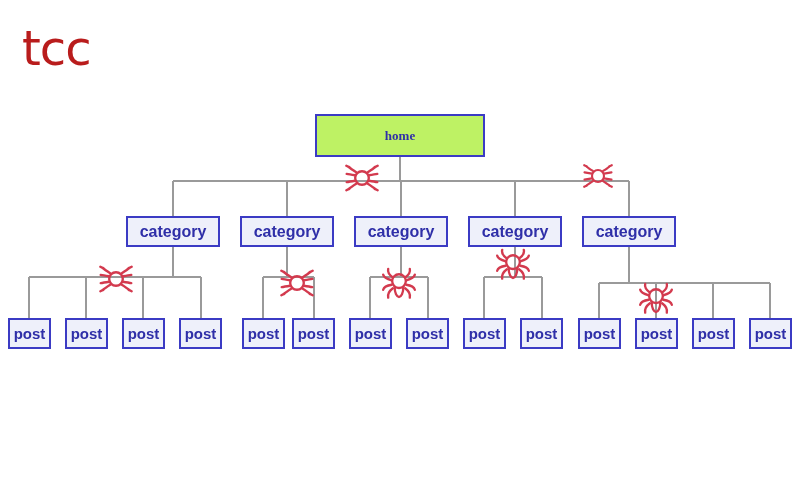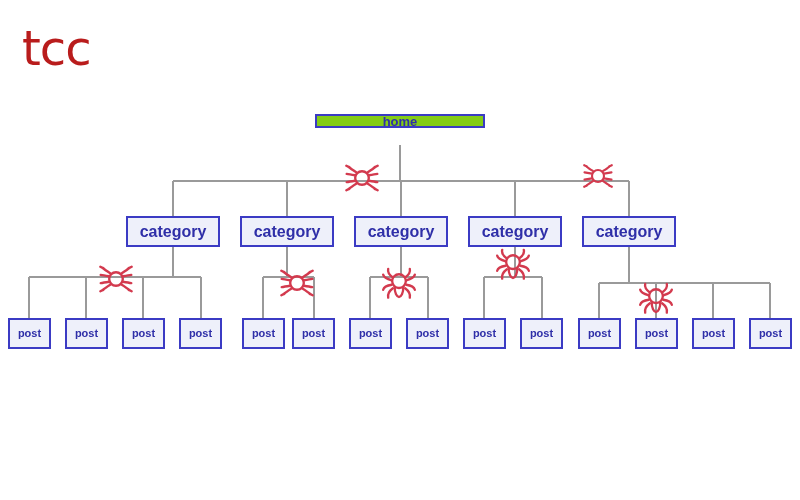--- a/index.html
+++ b/index.html
@@ -44,21 +44,21 @@
     z-index:3;
   }
   .node.home{
     font-size:13px;
     border-width:2px;
   }
   .node.category{
     font-size:16px;
   }
   .node.post{
-    font-size:11px;
+    font-size:15px;
   }
 
   
   .spider{
     position:absolute;
     z-index:5;
     pointer-events:none;
   }
   .spider svg{display:block;}
 </style>
@@ -97,21 +97,21 @@
       <path d="M542,277 L542,318" stroke="#9a9a9a" stroke-width="1.6" fill="none" shape-rendering="crispEdges"></path>
       <path d="M629,247 L629,283" stroke="#9a9a9a" stroke-width="1.6" fill="none" shape-rendering="crispEdges"></path>
       <path d="M599,283 L770,283" stroke="#9a9a9a" stroke-width="1.6" fill="none" shape-rendering="crispEdges"></path>
       <path d="M599,283 L599,318" stroke="#9a9a9a" stroke-width="1.6" fill="none" shape-rendering="crispEdges"></path>
       <path d="M656,283 L656,318" stroke="#9a9a9a" stroke-width="1.6" fill="none" shape-rendering="crispEdges"></path>
       <path d="M713,283 L713,318" stroke="#9a9a9a" stroke-width="1.6" fill="none" shape-rendering="crispEdges"></path>
       <path d="M770,283 L770,318" stroke="#9a9a9a" stroke-width="1.6" fill="none" shape-rendering="crispEdges"></path>
     </svg>
 
   <div id="nodes">
-      <div class="node home" style="left: 315px; top: 114px; width: 170px; height: 14px; background: #84cc16; border-color: rgb(59, 59, 196); color: rgb(47, 47, 168);">home</div>
+      <div class="node home" style="left: 315px; top: 114px; width: 170px; height: 43px; background: #bef264; border-color: rgb(59, 59, 196); color: rgb(47, 47, 168); font-family: Liberation Serif, serif;">home</div>
       <div class="node category" style="left: 126px; top: 216px; width: 94px; height: 31px; background: rgb(238, 240, 250); border-color: rgb(59, 59, 196); color: rgb(47, 47, 168);">category</div>
       <div class="node category" style="left: 240px; top: 216px; width: 94px; height: 31px; background: rgb(238, 240, 250); border-color: rgb(59, 59, 196); color: rgb(47, 47, 168);">category</div>
       <div class="node category" style="left: 354px; top: 216px; width: 94px; height: 31px; background: rgb(238, 240, 250); border-color: rgb(59, 59, 196); color: rgb(47, 47, 168);">category</div>
       <div class="node category" style="left: 468px; top: 216px; width: 94px; height: 31px; background: rgb(238, 240, 250); border-color: rgb(59, 59, 196); color: rgb(47, 47, 168);">category</div>
       <div class="node category" style="left: 582px; top: 216px; width: 94px; height: 31px; background: rgb(238, 240, 250); border-color: rgb(59, 59, 196); color: rgb(47, 47, 168);">category</div>
       <div class="node post" style="left: 8px; top: 318px; width: 43px; height: 31px; background: rgb(238, 240, 250); border-color: rgb(59, 59, 196); color: rgb(47, 47, 168);">post</div>
       <div class="node post" style="left: 65px; top: 318px; width: 43px; height: 31px; background: rgb(238, 240, 250); border-color: rgb(59, 59, 196); color: rgb(47, 47, 168);">post</div>
       <div class="node post" style="left: 122px; top: 318px; width: 43px; height: 31px; background: rgb(238, 240, 250); border-color: rgb(59, 59, 196); color: rgb(47, 47, 168);">post</div>
       <div class="node post" style="left: 179px; top: 318px; width: 43px; height: 31px; background: rgb(238, 240, 250); border-color: rgb(59, 59, 196); color: rgb(47, 47, 168);">post</div>
       <div class="node post" style="left: 242px; top: 318px; width: 43px; height: 31px; background: rgb(238, 240, 250); border-color: rgb(59, 59, 196); color: rgb(47, 47, 168);">post</div>

